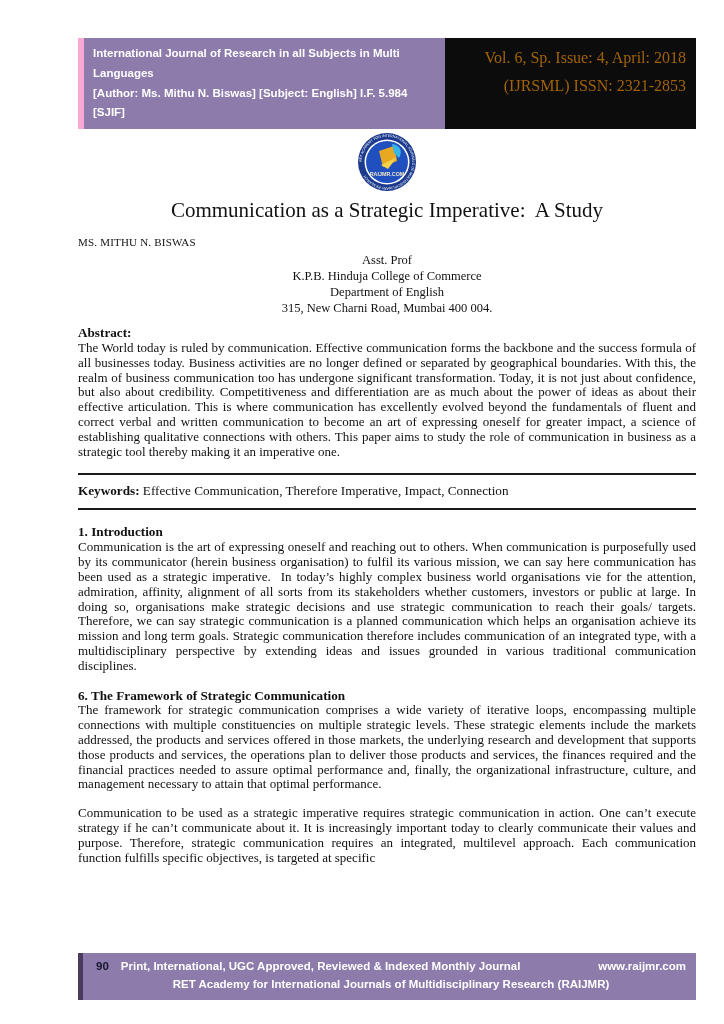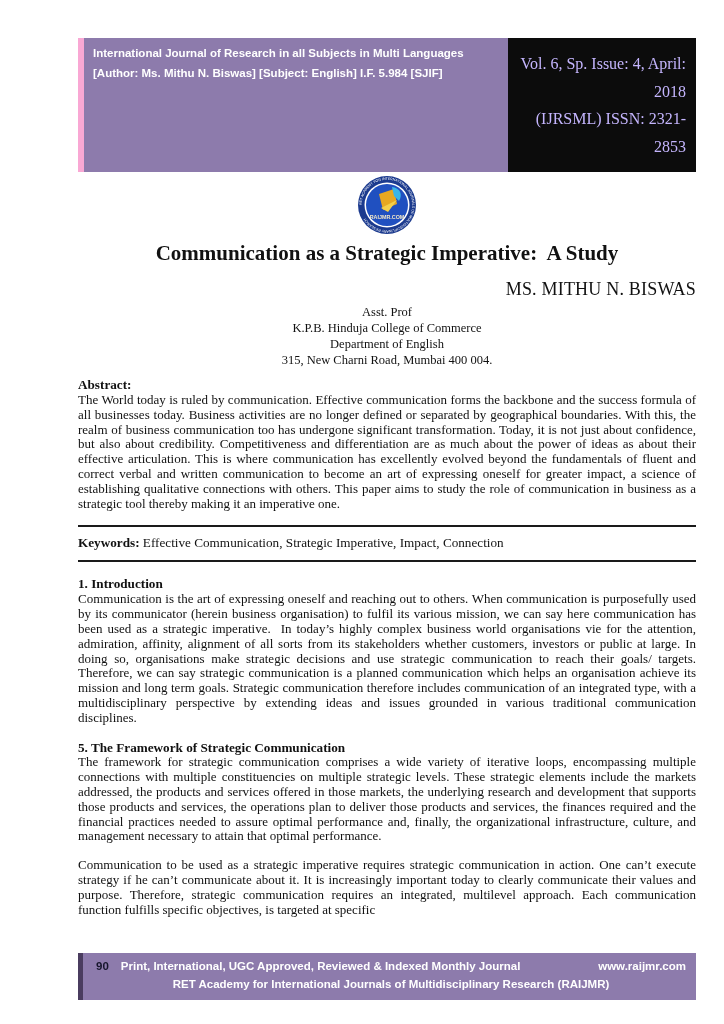--- a/index.html
+++ b/index.html
@@ -25,39 +25,39 @@
   }
   .header-band { display: flex; margin-top: 38px; }
   .header-left {
     flex: 1;
     padding: 6px 10px 6px 9px;
     border-left: 6px solid #f9a8d4;
     line-height: 1.72;
   }
   .header-right {
     background: #0c0c0c;
-    width: 188px;
-    padding: 12px 10px;
+    width: 251px;
+    padding: 6px 10px;
     text-align: right;
     line-height: 1.72;
-    color: #c4b5fd;
+    color: #a16207;
   }
 
   
   .logo-wrap { text-align: center; margin-top: 3px; height: 62px; }
 
   
   .title {
     text-align: center;
     font-size: 21px;
-    font-weight: bold;
+    font-weight: normal;
     margin-top: 4px;
     white-space: pre-wrap;
   }
-  .author { text-align: right; font-size: 18px; margin-top: 13px; letter-spacing: 0.2px; }
+  .author { text-align: left; font-size: 11px; margin-top: 13px; letter-spacing: 0.2px; }
   .affiliation { text-align: center; font-size: 12.5px; margin-top: 4px; line-height: 1.28; }
 
   
   .para {
     font-size: 13px;
     line-height: 1.14;
     text-align: justify;
     white-space: pre-wrap;
     margin: 0;
   }
@@ -134,30 +134,30 @@
       <div>315, New Charni Road, Mumbai 400 004.</div>
     </div>
 
     <div class="abstract-block">
       <div class="sec-heading">Abstract:</div>
       <p class="para">The World today is ruled by communication. Effective communication forms the backbone and the success formula of all businesses today. Business activities are no longer defined or separated by geographical boundaries. With this, the realm of business communication too has undergone significant transformation. Today, it is not just about confidence, but also about credibility. Competitiveness and differentiation are as much about the power of ideas as about their effective articulation. This is where communication has excellently evolved beyond the fundamentals of fluent and correct verbal and written communication to become an art of expressing oneself for greater impact, a science of establishing qualitative connections with others. This paper aims to study the role of communication in business as a strategic tool thereby making it an imperative one.</p>
     </div>
 
     <div class="keywords">
       <b>Keywords:</b>
-      <span>Effective Communication, Strategic Imperative, Impact, Connection</span>
+      <span>Effective Communication, Therefore Imperative, Impact, Connection</span>
     </div>
 
     <div class="section-block">
       <div class="sec-heading">1. Introduction</div>
       <p class="para">Communication is the art of expressing oneself and reaching out to others. When communication is purposefully used by its communicator (herein business organisation) to fulfil its various mission, we can say here communication has been used as a strategic imperative.  In today’s highly complex business world organisations vie for the attention, admiration, affinity, alignment of all sorts from its stakeholders whether customers, investors or public at large. In doing so, organisations make strategic decisions and use strategic communication to reach their goals/ targets. Therefore, we can say strategic communication is a planned communication which helps an organisation achieve its mission and long term goals. Strategic communication therefore includes communication of an integrated type, with a multidisciplinary perspective by extending ideas and issues grounded in various traditional communication disciplines.</p>
     </div>
 
     <div class="section-block">
-      <div class="sec-heading">5. The Framework of Strategic Communication</div>
+      <div class="sec-heading">6. The Framework of Strategic Communication</div>
       <p class="para">The framework for strategic communication comprises a wide variety of iterative loops, encompassing multiple connections with multiple constituencies on multiple strategic levels. These strategic elements include the markets addressed, the products and services offered in those markets, the underlying research and development that supports those products and services, the operations plan to deliver those products and services, the finances required and the financial practices needed to assure optimal performance and, finally, the organizational infrastructure, culture, and management necessary to attain that optimal performance.</p>
     </div>
 
     <div class="section-block">
       <p class="para">Communication to be used as a strategic imperative requires strategic communication in action. One can’t execute strategy if he can’t communicate about it. It is increasingly important today to clearly communicate their values and purpose. Therefore, strategic communication requires an integrated, multilevel approach. Each communication function fulfills specific objectives, is targeted at specific</p>
     </div>
   </div>
 
   <div class="band footer-band">
     <div class="footer-line1">

